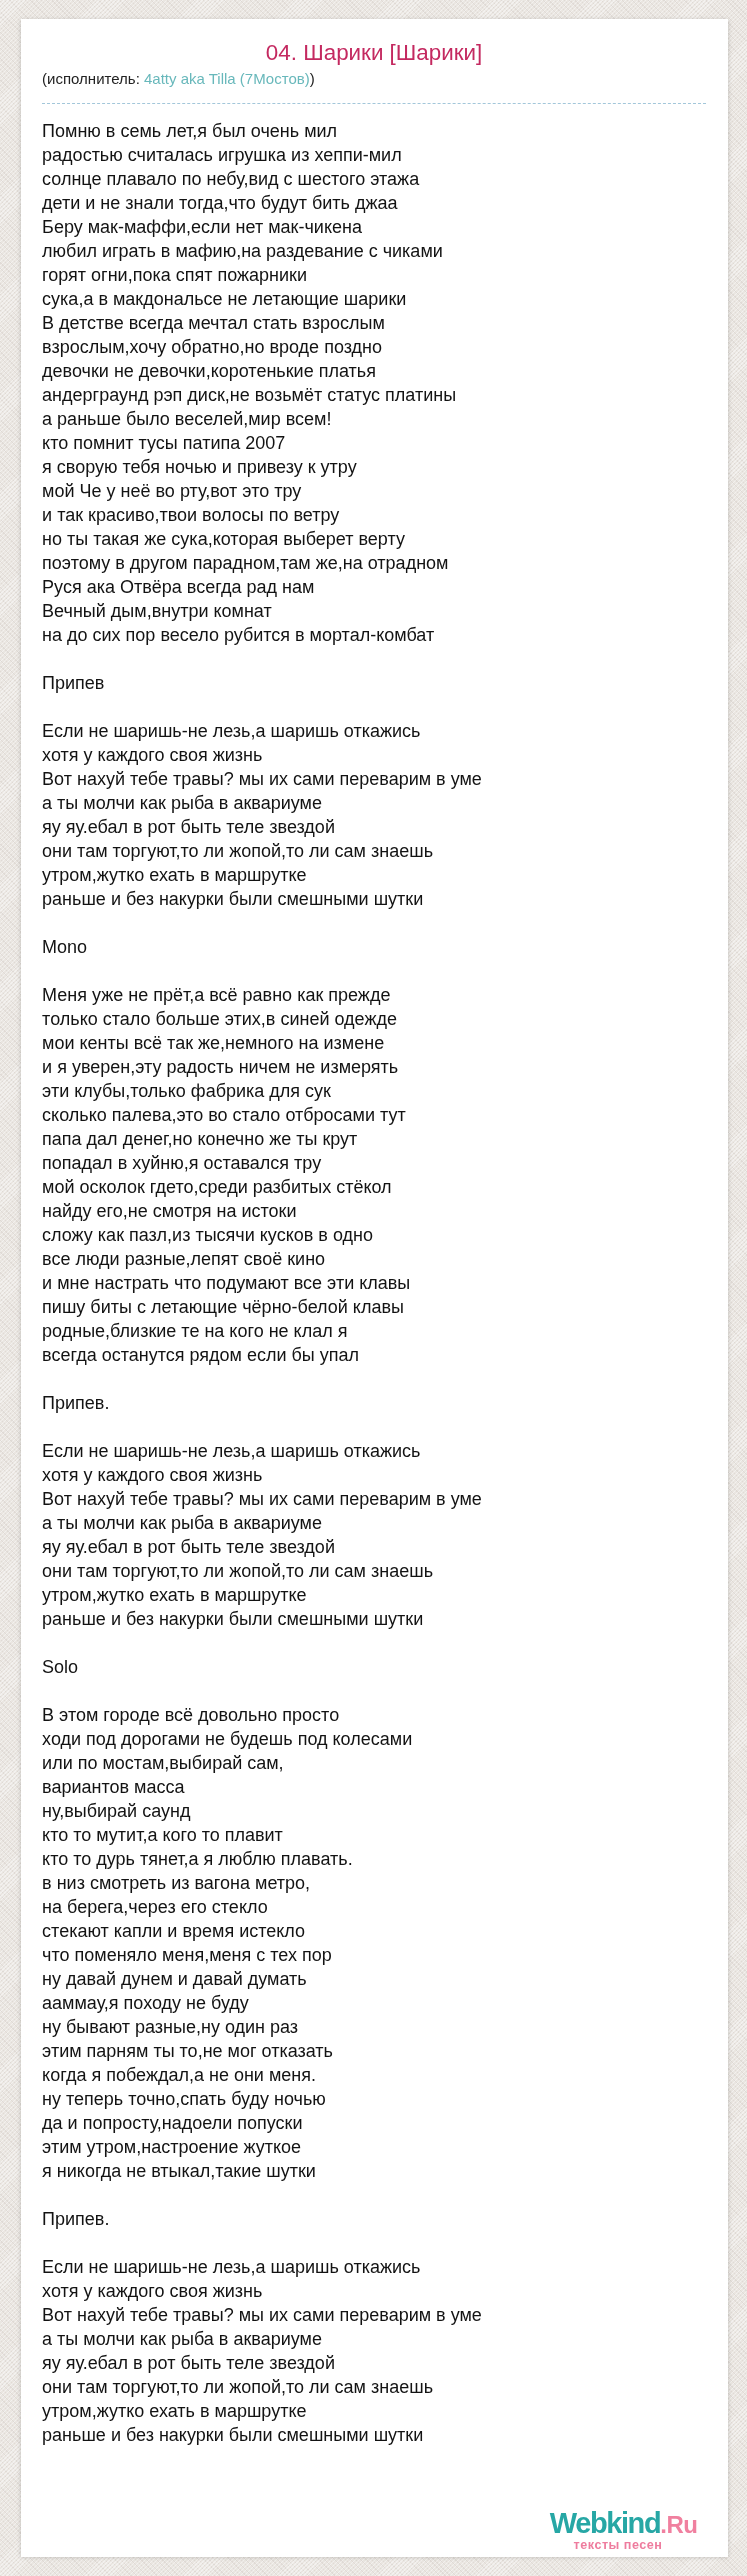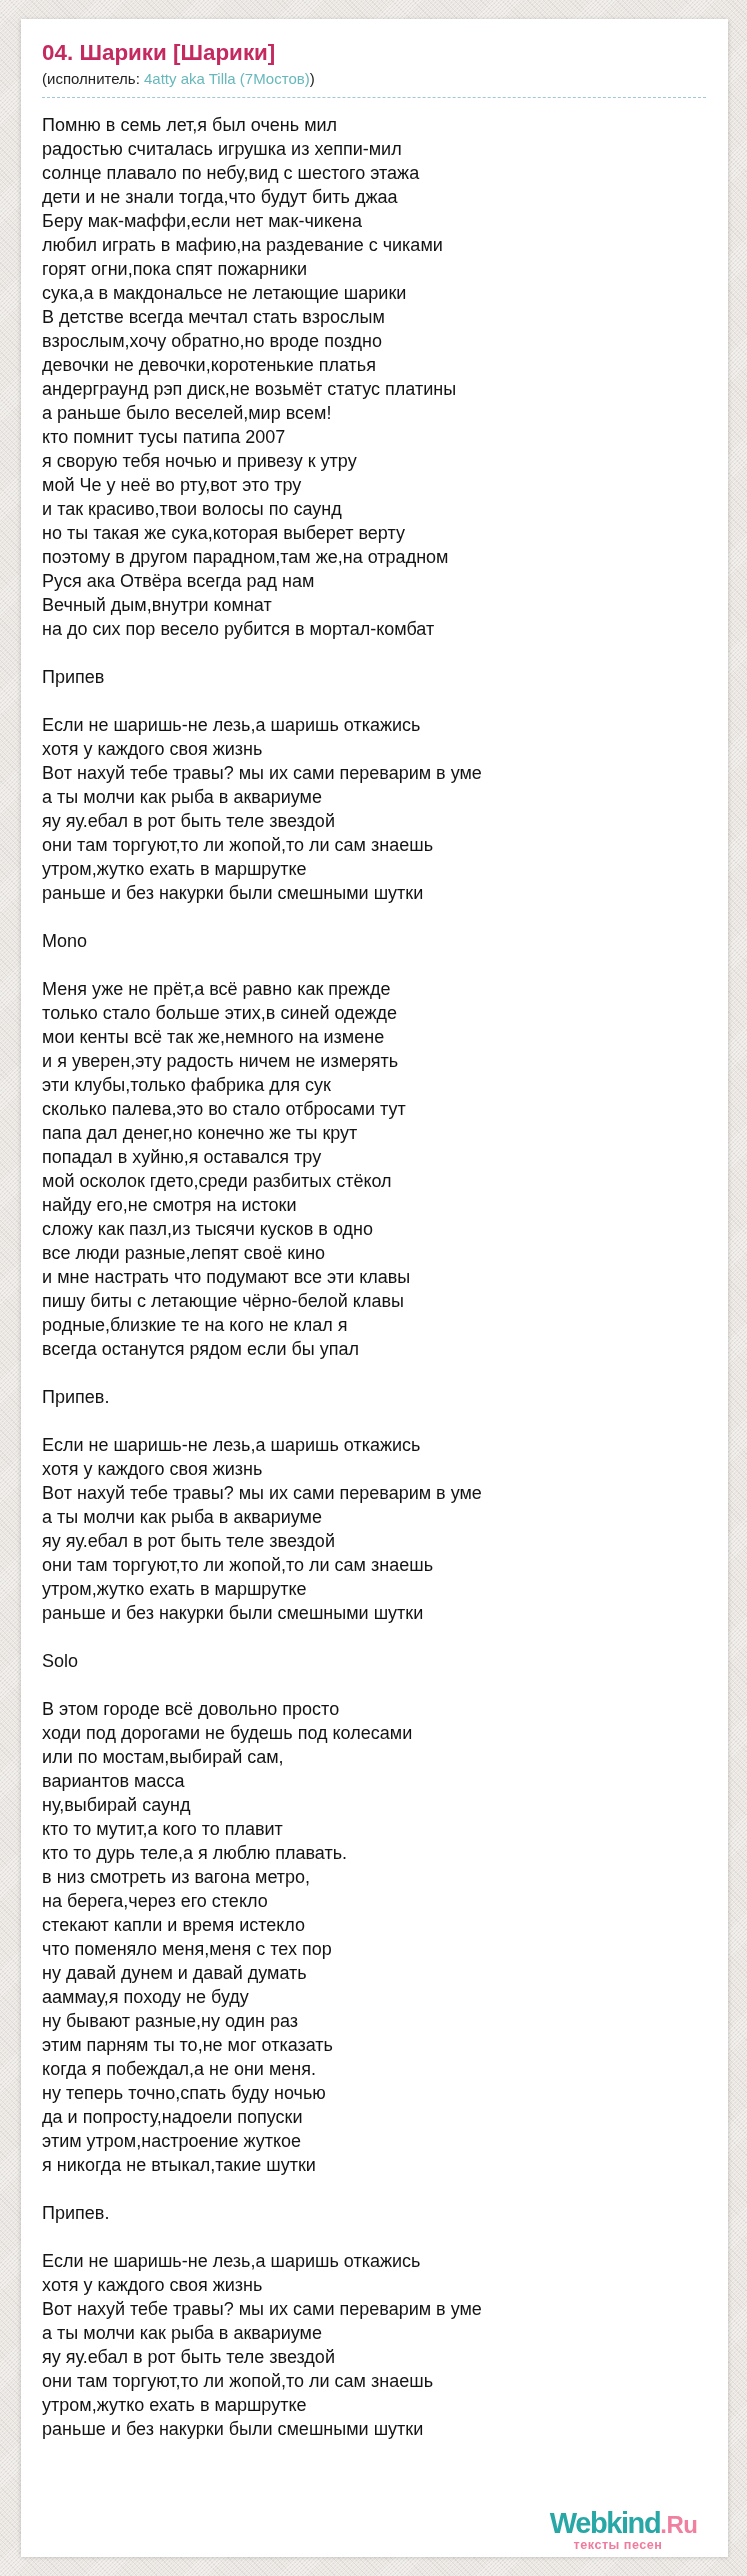--- a/index.html
+++ b/index.html
@@ -13,26 +13,27 @@
   }
   .card{
     position:absolute;top:18.7px;left:20.6px;right:19.6px;bottom:18.7px;
     background:#ffffff;
     box-shadow:0 0.9px 4.7px rgba(0,0,0,0.20);
     padding:20.6px 22.4px 0 21.5px;
     box-sizing:border-box;
   }
   .page-title{
     margin:0;
-    font-size:22.4px;font-weight:700;line-height:28px;
+    font-size:22.4px;font-weight:400;line-height:28px;
     color:#c42960;
+    text-align:center;
   }
   .artist-line{
     font-size:15px;line-height:20.6px;color:#222;
-    padding-bottom:7px;margin-top:1.9px;
+    padding-bottom:13px;margin-top:1.9px;
     border-bottom:0.9px dashed #a3c7da;
   }
   .artist-line a{color:#68b8bb;text-decoration:none;cursor:pointer;}
   .lyrics{
     margin-top:15px;
     font-size:18px;line-height:24px;color:#131313;
   }
   .lyrics-paragraph{margin:0 0 24px 0;}
   .lyrics-paragraph:last-child{margin-bottom:0;}
   .lyrics-line{white-space:pre-wrap;}
@@ -68,21 +69,21 @@
         <div class="lyrics-line">горят огни,пока спят пожарники</div>
         <div class="lyrics-line">сука,а в макдональсе не летающие шарики</div>
         <div class="lyrics-line">В детстве всегда мечтал стать взрослым</div>
         <div class="lyrics-line">взрослым,хочу обратно,но вроде поздно</div>
         <div class="lyrics-line">девочки не девочки,коротенькие платья</div>
         <div class="lyrics-line">андерграунд рэп диск,не возьмёт статус платины</div>
         <div class="lyrics-line">а раньше было веселей,мир всем!</div>
         <div class="lyrics-line">кто помнит тусы патипа 2007</div>
         <div class="lyrics-line">я сворую тебя ночью и привезу к утру</div>
         <div class="lyrics-line">мой Че у неё во рту,вот это тру</div>
-        <div class="lyrics-line">и так красиво,твои волосы по саунд</div>
+        <div class="lyrics-line">и так красиво,твои волосы по ветру</div>
         <div class="lyrics-line">но ты такая же сука,которая выберет верту</div>
         <div class="lyrics-line">поэтому в другом парадном,там же,на отрадном</div>
         <div class="lyrics-line">Руся ака Отвёра всегда рад нам</div>
         <div class="lyrics-line">Вечный дым,внутри комнат</div>
         <div class="lyrics-line">на до сих пор весело рубится в мортал-комбат</div>
       </div>
       <div class="lyrics-paragraph">
         <div class="lyrics-line">Припев</div>
       </div>
       <div class="lyrics-paragraph">
@@ -132,21 +133,21 @@
       <div class="lyrics-paragraph">
         <div class="lyrics-line">Solo</div>
       </div>
       <div class="lyrics-paragraph">
         <div class="lyrics-line">В этом городе всё довольно просто</div>
         <div class="lyrics-line">ходи под дорогами не будешь под колесами</div>
         <div class="lyrics-line">или по мостам,выбирай сам,</div>
         <div class="lyrics-line">вариантов масса</div>
         <div class="lyrics-line">ну,выбирай саунд</div>
         <div class="lyrics-line">кто то мутит,а кого то плавит</div>
-        <div class="lyrics-line">кто то дурь теле,а я люблю плавать.</div>
+        <div class="lyrics-line">кто то дурь тянет,а я люблю плавать.</div>
         <div class="lyrics-line">в низ смотреть из вагона метро,</div>
         <div class="lyrics-line">на берега,через его стекло</div>
         <div class="lyrics-line">стекают капли и время истекло</div>
         <div class="lyrics-line">что поменяло меня,меня с тех пор</div>
         <div class="lyrics-line">ну давай дунем и давай думать</div>
         <div class="lyrics-line">ааммау,я походу не буду</div>
         <div class="lyrics-line">ну бывают разные,ну один раз</div>
         <div class="lyrics-line">этим парням ты то,не мог отказать</div>
         <div class="lyrics-line">когда я побеждал,а не они меня.</div>
         <div class="lyrics-line">ну теперь точно,спать буду ночью</div>

